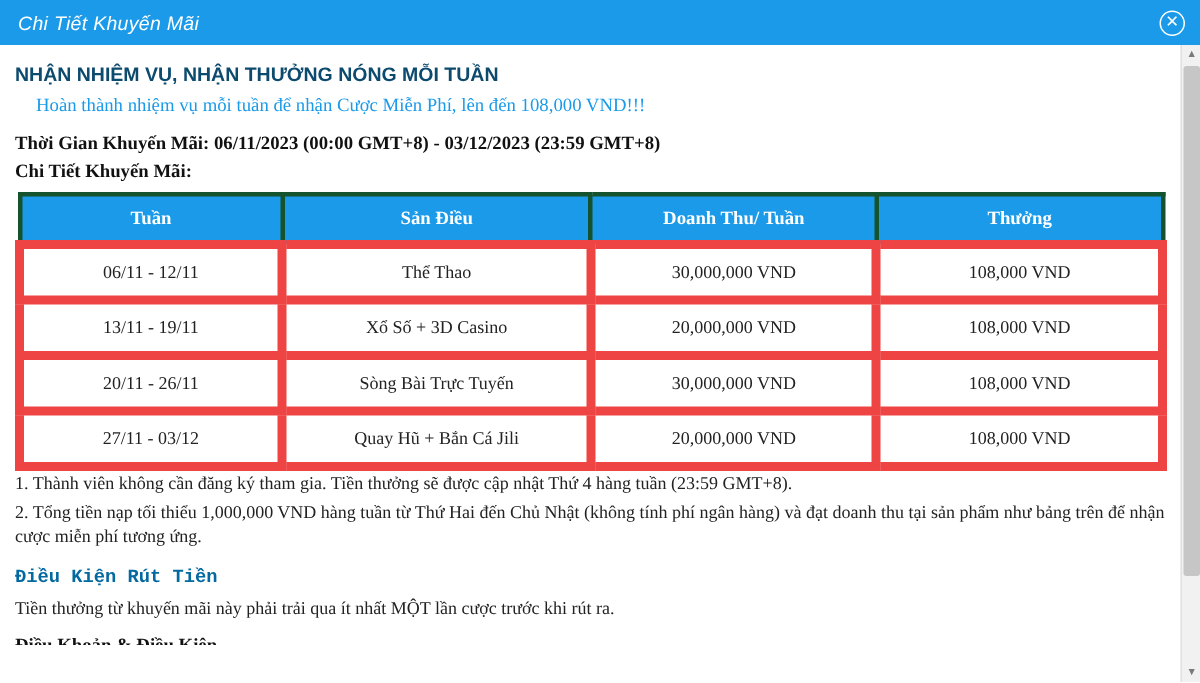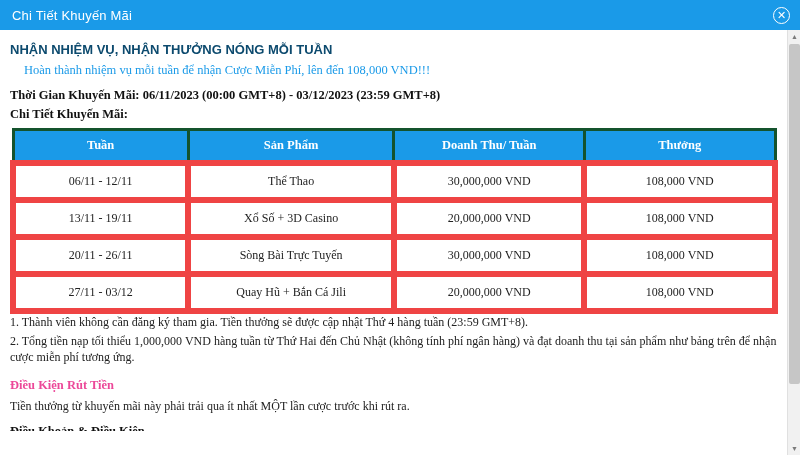--- a/index.html
+++ b/index.html
@@ -22,20 +22,21 @@
     display: flex;
     align-items: center;
     justify-content: space-between;
     padding: 0 10px 0 12px;
     color: #ffffff;
   }
   .titlebar-title {
     font-size: 13px;
     color: #ffffff;
     letter-spacing: 0.2px;
+    font-style: italic;
   }
   .close-icon {
     width: 17px; height: 17px;
     border-radius: 50%;
     border: 1px solid #ffffff;
     display: flex;
     align-items: center;
     justify-content: center;
     font-size: 11px;
     line-height: 1;
@@ -117,23 +118,23 @@
   .para {
     font-size: 12px;
     color: #222222;
     margin: 0 0 3px 0;
     line-height: 1.35;
     font-family: "Liberation Serif", serif;
   }
   .sec-title2 {
     font-size: 12.5px;
     font-weight: bold;
-    color: #ec4899;
+    color: #0369a1;
     margin: 12px 0 5px 0;
-    font-family: Liberation Serif, serif;
+    font-family: Liberation Mono, monospace;
   }
   .cut-text {
     font-size: 12.5px;
     font-weight: bold;
     color: #111111;
     margin: 10px 0 0 0;
     font-family: "Liberation Serif", serif;
     height: 7px;
     overflow: hidden;
   }
@@ -188,21 +189,21 @@
       <div class="heading-main">NHẬN NHIỆM VỤ, NHẬN THƯỞNG NÓNG MỖI TUẦN</div>
       <div class="subheading">Hoàn thành nhiệm vụ mỗi tuần để nhận Cược Miễn Phí, lên đến 108,000 VND!!!</div>
 
       <div class="line-bold">Thời Gian Khuyến Mãi: 06/11/2023 (00:00 GMT+8) - 03/12/2023 (23:59 GMT+8)</div>
       <div class="line-bold2">Chi Tiết Khuyến Mãi:</div>
 
       <table class="promo">
         <thead>
           <tr>
             <th class="col1">Tuần</th>
-            <th class="col2">Sản Phẩm</th>
+            <th class="col2">Sản Điều</th>
             <th class="col3">Doanh Thu/ Tuần</th>
             <th class="col4">Thưởng</th>
           </tr>
         </thead>
         <tbody>
           <tr>
             <td>06/11 - 12/11</td>
             <td>Thể Thao</td>
             <td>30,000,000 VND</td>
             <td>108,000 VND</td>

